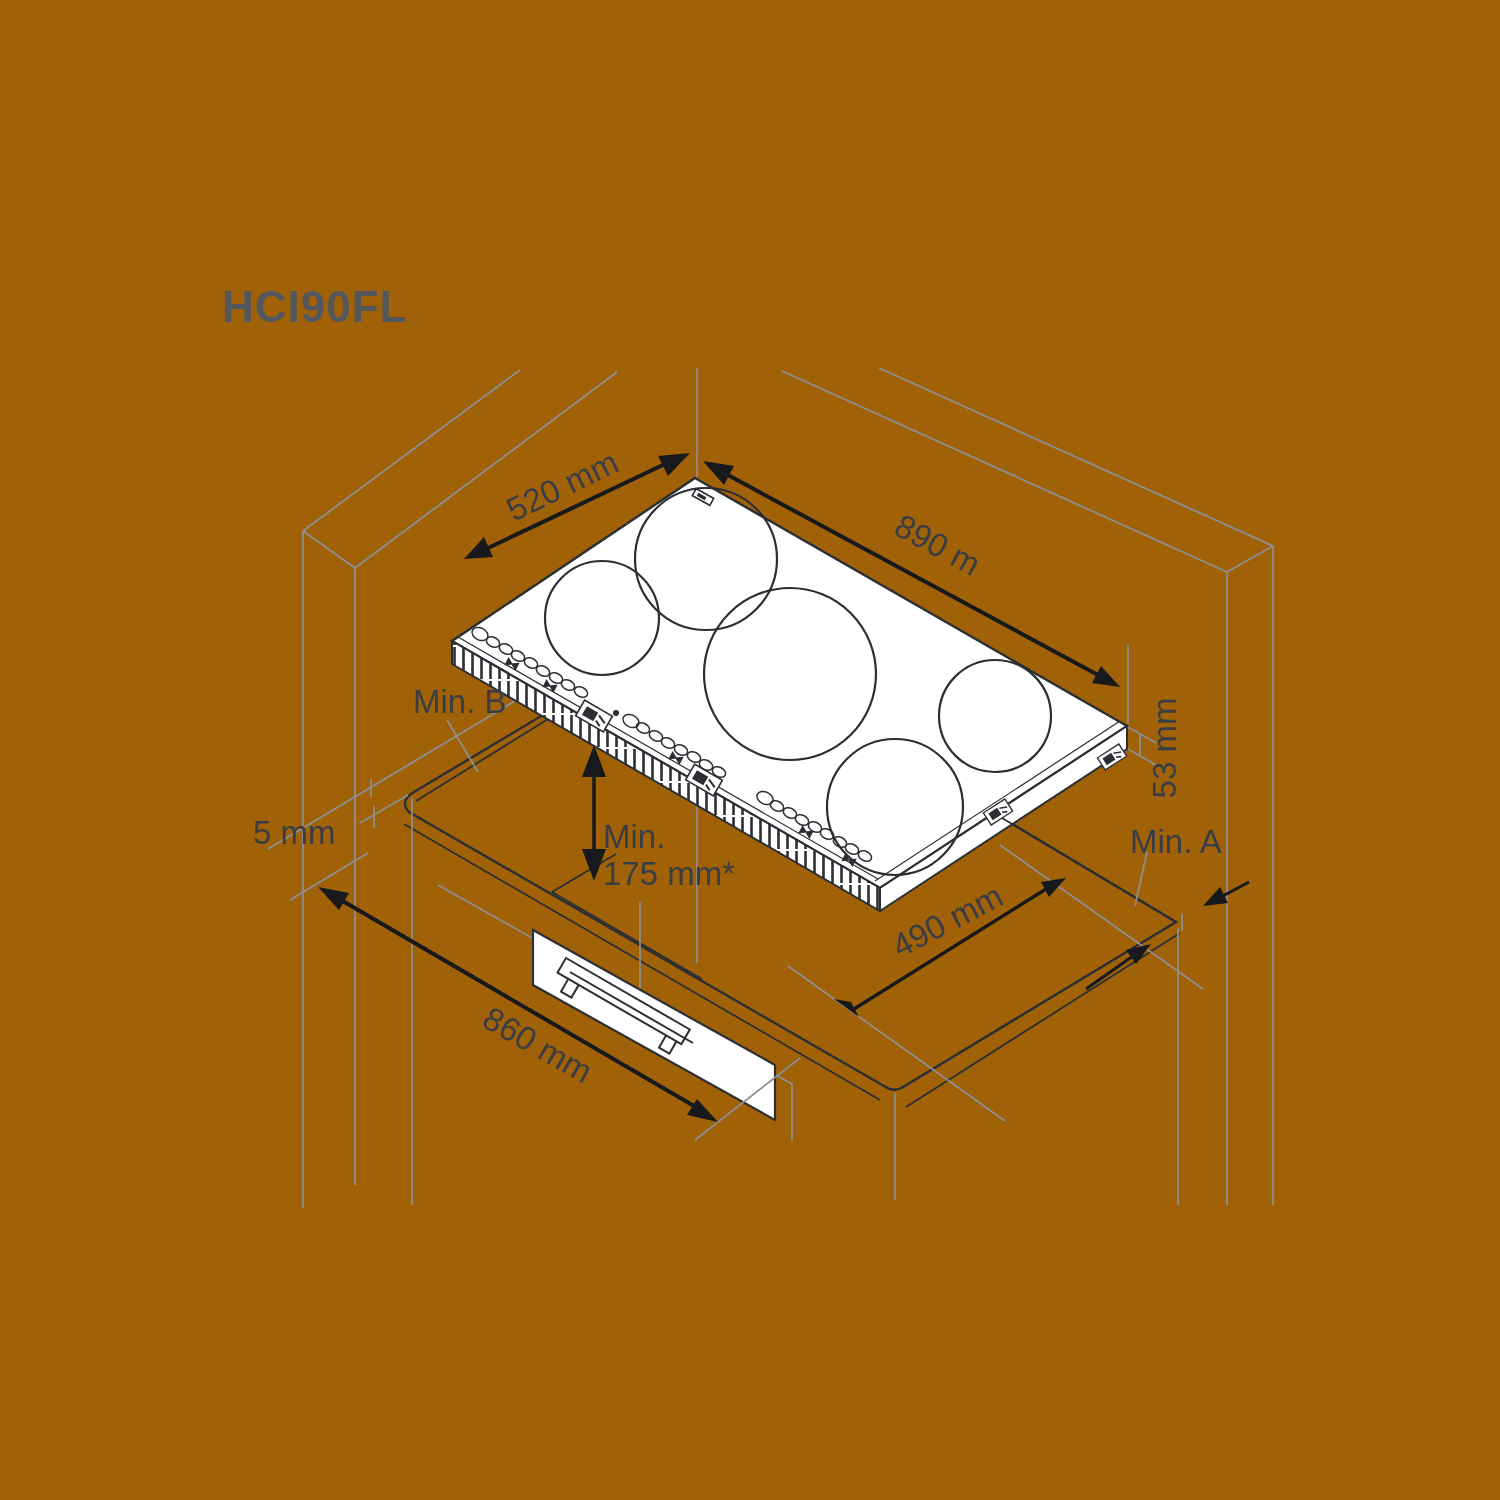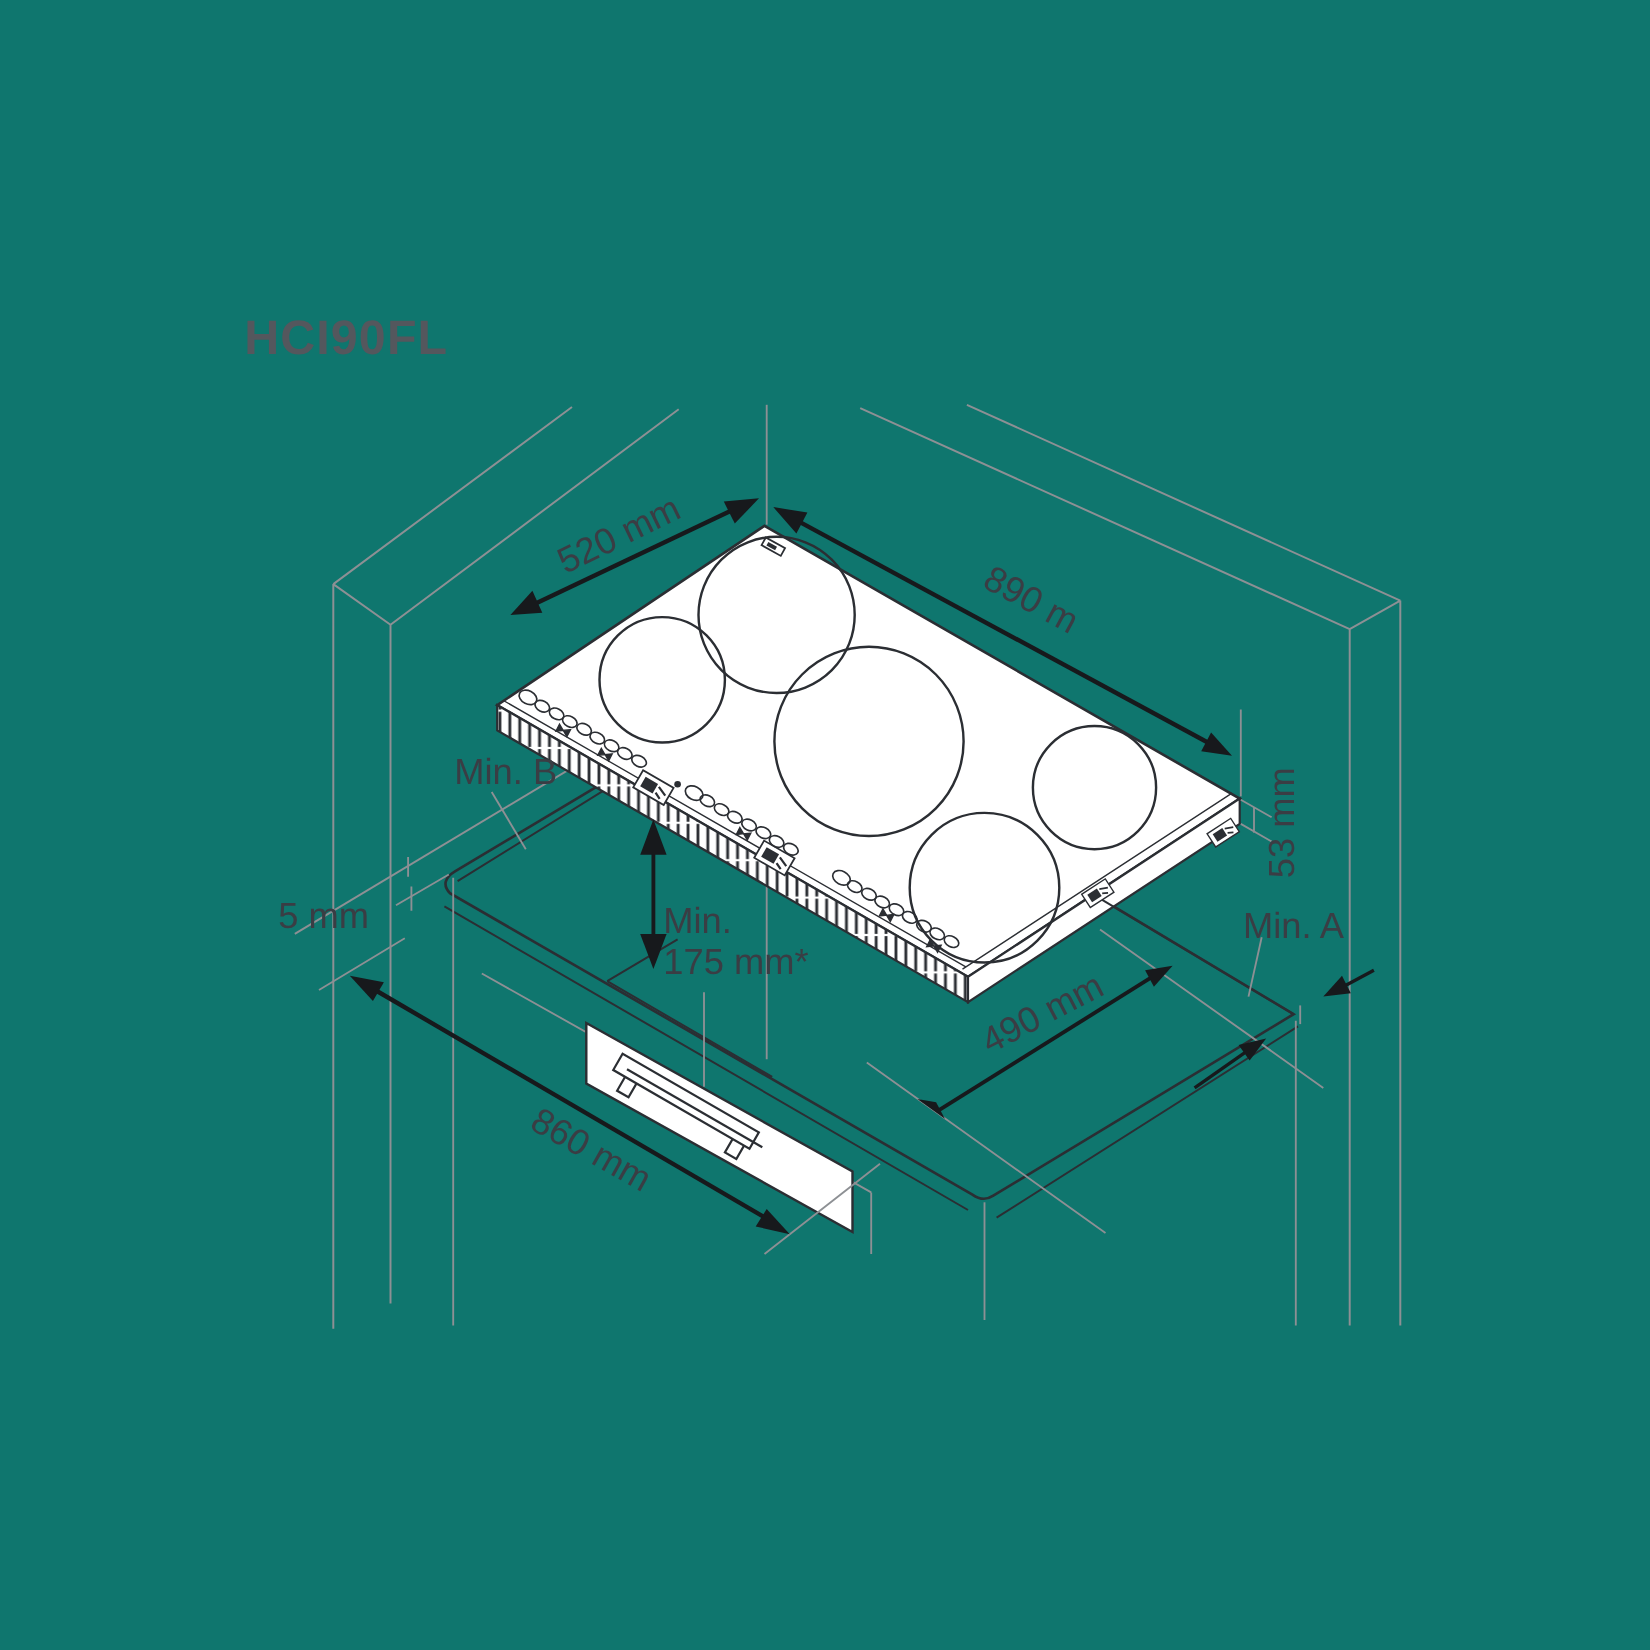--- a/index.html
+++ b/index.html
@@ -1,16 +1,16 @@
 <!DOCTYPE html>
 <html><head>
 <meta charset="utf-8">
 <style>
   html,body{margin:0;padding:0;background:#fff;}
-  .stage{width:1500px;height:1500px;position:relative;background:#0f766e;
+  .stage{width:1500px;height:1500px;position:relative;background:#a16207;
          font-family:"Liberation Sans", sans-serif;}
   svg{display:block}
   text{font-family:"Liberation Sans", sans-serif; fill:#3a3d44;}
   .t-dim{font-size:33px;}
   .t-title{font-size:44px;font-weight:700;fill:#54575d;letter-spacing:1px;}
 </style>
 </head>
 <body>
 
 <div class="stage">

